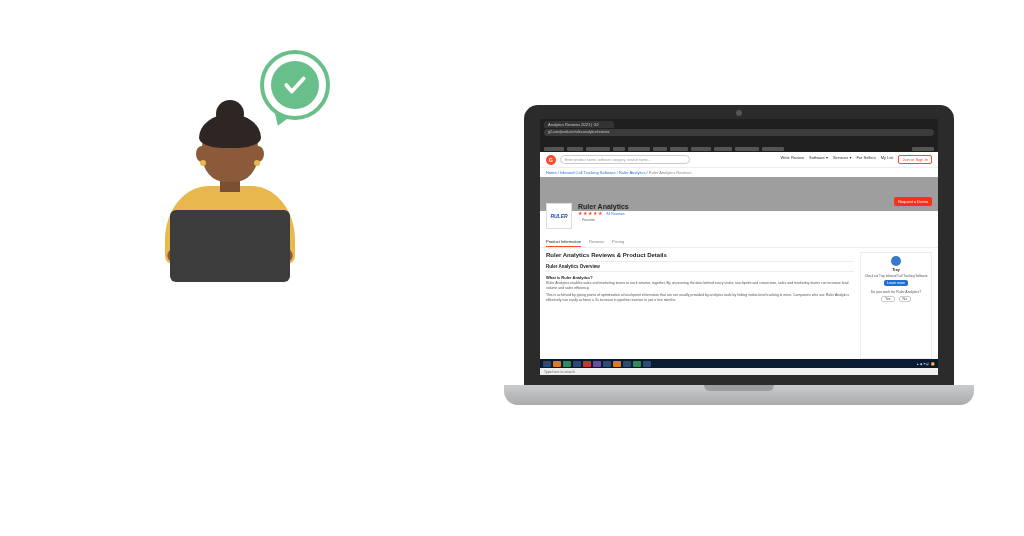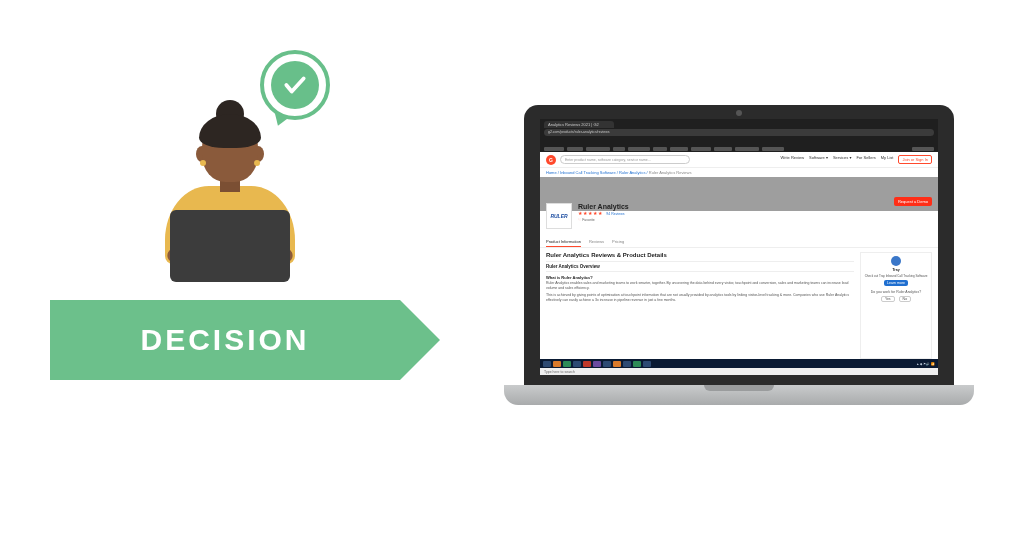--- a/index.html
+++ b/index.html
@@ -420,23 +420,20 @@
       <div class="earring left"></div>
       <div class="earring right"></div>
       <div class="neck"></div>
       <div class="torso">
         <div class="arm left"></div>
         <div class="arm right"></div>
       </div>
       <div class="laptop"></div>
     </div>
   </div>
-  <div class="decision-banner">
-    <span class="decision-text">DECISION</span>
-  </div>
 </div>
 
 <div class="laptop-mock">
   <div class="laptop-screen-frame">
     <div class="camera"></div>
     <div class="screen">
 
       <div class="browser-chrome">
         <div class="browser-tab">Analytics Reviews 2021 | G2</div>
         <div class="url-row">

